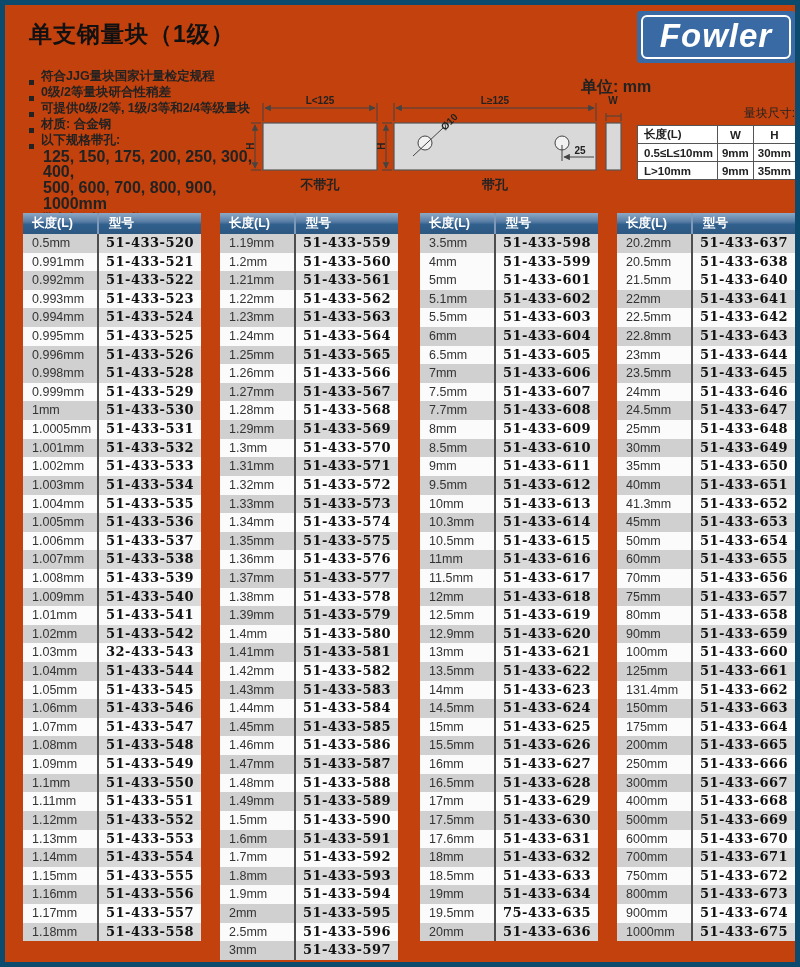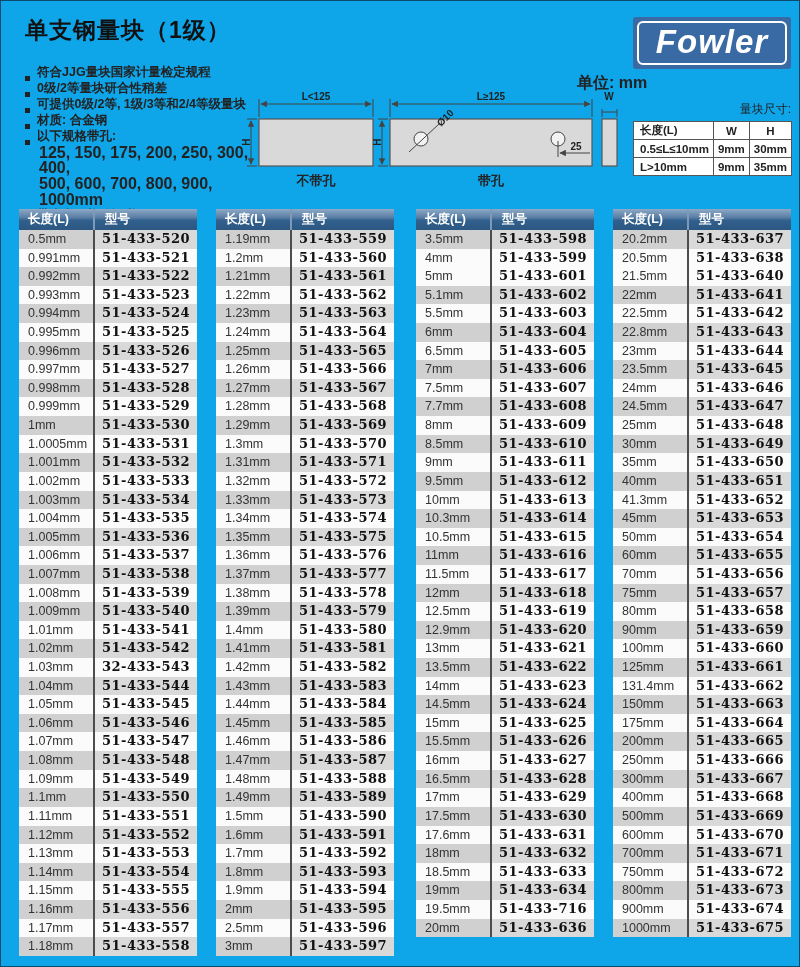--- a/index.html
+++ b/index.html
@@ -1,27 +1,27 @@
 <!DOCTYPE html>
 <html><head>
 <meta charset="utf-8">
 <style>
   html,body{margin:0;padding:0;background:#ffffff;}
   .page{
     position:relative;width:800px;height:967px;overflow:hidden;
-    background:#0ea5e9;border:1px solid #0c4a6e;box-sizing:border-box;
+    background:#c2410c;border:5px solid #0c4a6e;box-sizing:border-box;
     font-family:"Liberation Sans","DejaVu Sans",sans-serif;color:#1c1c1c;
   }
   .page-title{
     position:absolute;left:24px;top:14px;font-size:23px;font-weight:bold;
     letter-spacing:1px;color:#111;
   }
   
   .logo{
-    position:absolute;left:632px;top:16px;width:158px;height:52px;
+    position:absolute;left:632px;top:6px;width:158px;height:52px;
     display:flex;align-items:center;justify-content:center;border-radius:3px;
   }
   .logo-inner{position:absolute;inset:4px;border:2px solid #ffffff;border-radius:6px;}
   .logo-text{
     position:relative;color:#ffffff;font-size:33px;font-weight:bold;font-style:italic;
     letter-spacing:1px;line-height:1;padding-bottom:3px;
   }
   
   .features{position:absolute;left:22px;top:64px;width:238px;font-size:12.5px;font-weight:bold;line-height:15.9px;color:#222;}
   .feat{display:flex;align-items:flex-end;}
@@ -205,24 +205,20 @@
         <span class="pt-model">51-433-524</span>
       </div>
       <div class="pt-row row-even">
         <span class="pt-len">0.995mm</span>
         <span class="pt-model">51-433-525</span>
       </div>
       <div class="pt-row row-odd">
         <span class="pt-len">0.996mm</span>
         <span class="pt-model">51-433-526</span>
       </div>
-      <div class="pt-row row-even">
-        <span class="pt-len">0.997mm</span>
-        <span class="pt-model">51-433-527</span>
-      </div>
       <div class="pt-row row-odd">
         <span class="pt-len">0.998mm</span>
         <span class="pt-model">51-433-528</span>
       </div>
       <div class="pt-row row-even">
         <span class="pt-len">0.999mm</span>
         <span class="pt-model">51-433-529</span>
       </div>
       <div class="pt-row row-odd">
         <span class="pt-len">1mm</span>
@@ -647,21 +643,21 @@
       <div class="pt-row row-even">
         <span class="pt-len">18.5mm</span>
         <span class="pt-model">51-433-633</span>
       </div>
       <div class="pt-row row-odd">
         <span class="pt-len">19mm</span>
         <span class="pt-model">51-433-634</span>
       </div>
       <div class="pt-row row-even">
         <span class="pt-len">19.5mm</span>
-        <span class="pt-model">51-433-716</span>
+        <span class="pt-model">75-433-635</span>
       </div>
       <div class="pt-row row-odd">
         <span class="pt-len">20mm</span>
         <span class="pt-model">51-433-636</span>
       </div>
     </div>
   <div class="spec-table t4">
       <div class="pt-header">
         <span class="pt-h-len">长度(L)</span>
         <span class="pt-h-model">型号</span>

